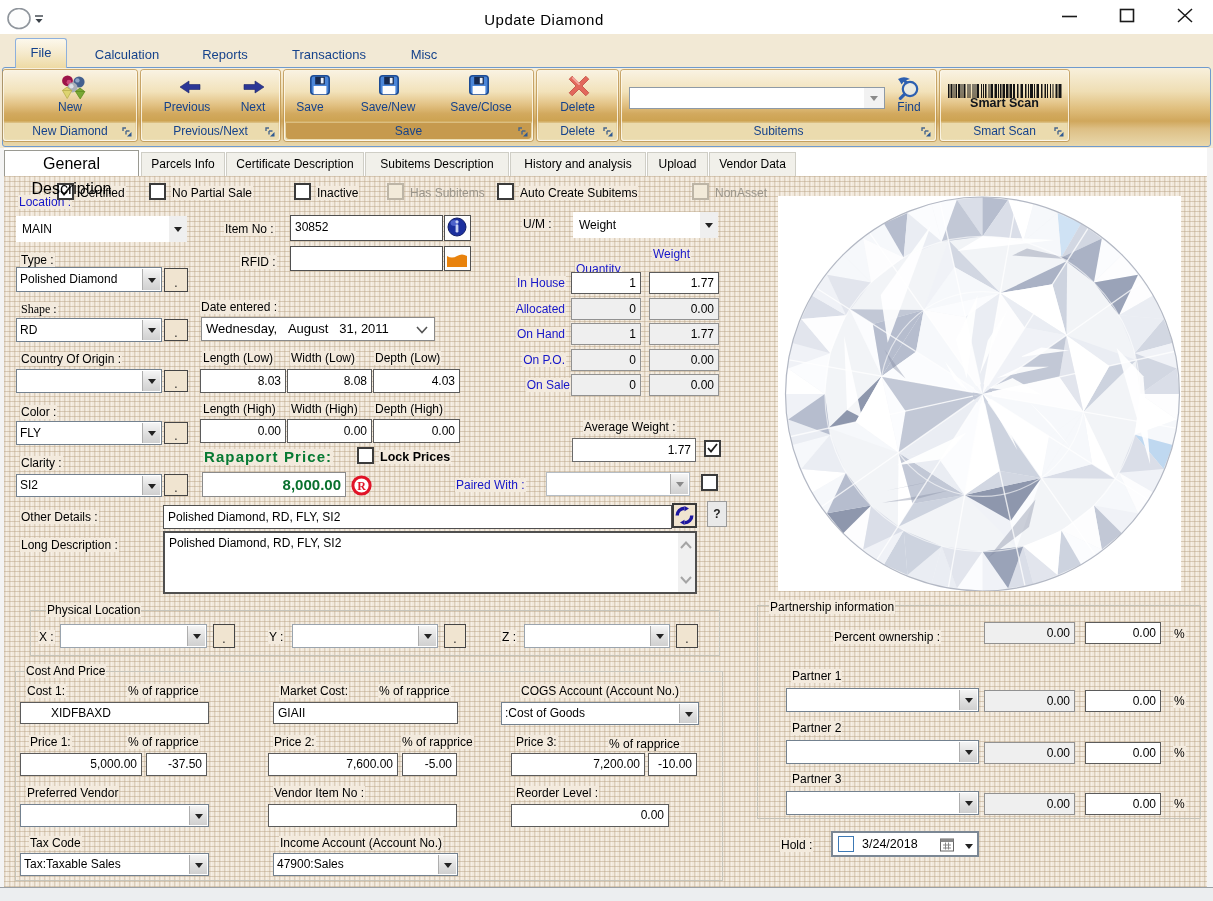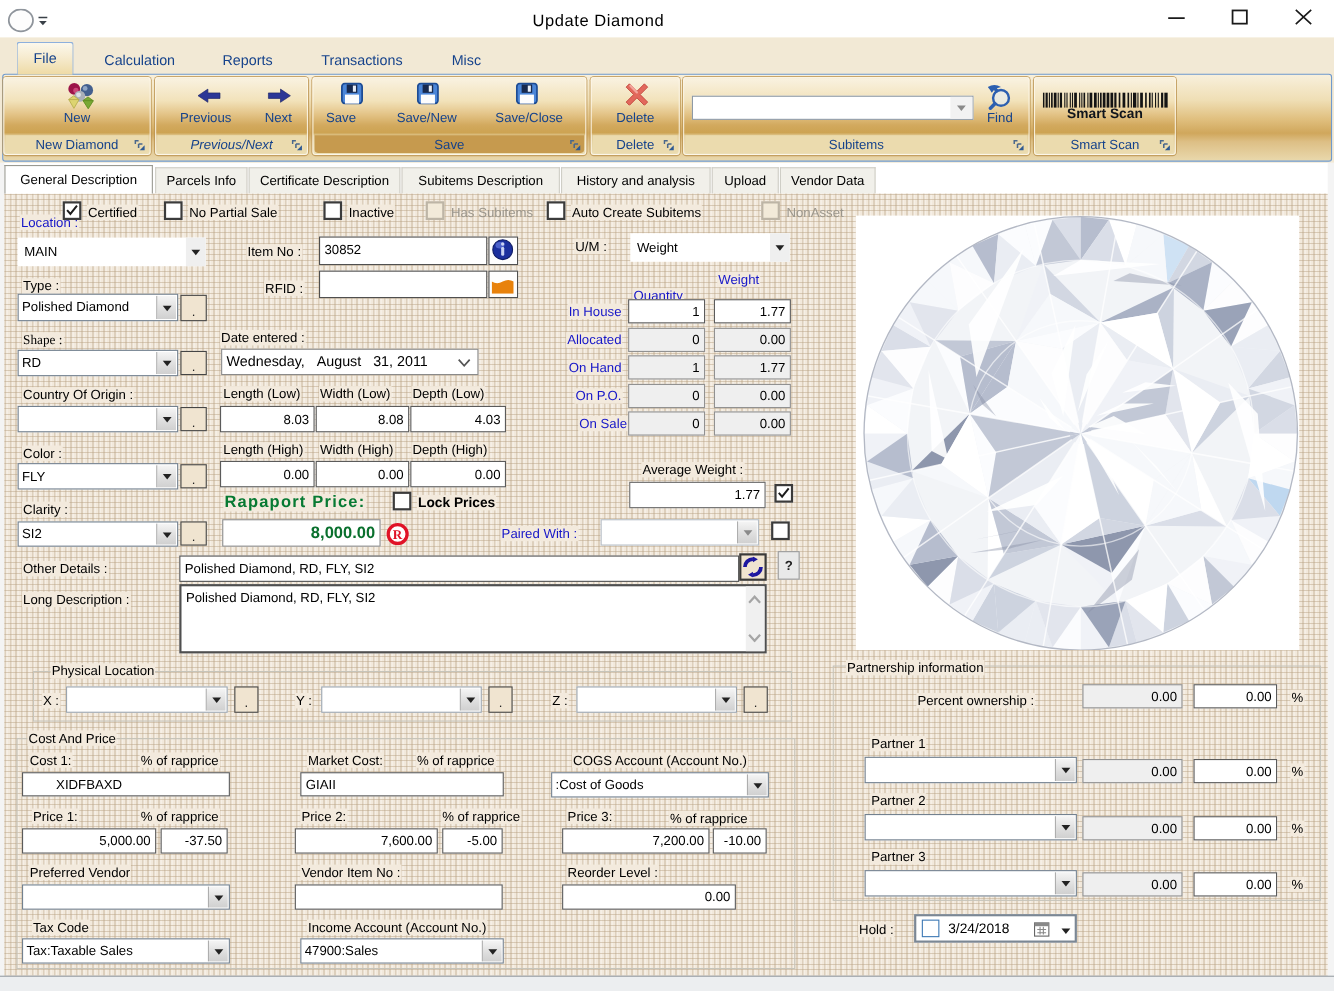--- a/index.html
+++ b/index.html
@@ -11,21 +11,21 @@
 .rtab{position:absolute;top:9px;height:24px;color:#15428b;font-size:13px;text-align:center;line-height:24px;}
 #filetab{position:absolute;left:15px;top:4px;width:52px;height:30px;border:1px solid #8db0dd;border-bottom:none;border-radius:3px 3px 0 0;
  background:linear-gradient(180deg,#fcf8ec 0%,#f6ebcf 45%,#eedaa4 100%);color:#15428b;font-size:13px;text-align:center;line-height:28px;z-index:2;}
 .rgroup{position:absolute;top:36px;height:71px;border-radius:3px;border:1px solid rgba(253,248,235,.85);
  background:linear-gradient(180deg,#f9f2e1 0%,#f2e2ba 30%,#e3c386 48%,#d2a95e 62%,#cda352 72%,#e2cc98 76%,#ecdfb6 100%);
  box-shadow:0 0 0 1px rgba(187,148,80,.8);}
 .rcap{position:absolute;left:1px;right:1px;bottom:1px;height:16px;color:#15428b;font-size:12px;text-align:center;line-height:16px;border-radius:0 0 3px 3px;}
 .rbtnlbl{position:absolute;color:#15428b;font-size:12px;text-align:center;line-height:14px;white-space:nowrap;}
 #tabstrip{position:absolute;left:0;top:149px;width:1213px;height:27px;background:#ffffff;}
 .ptab{position:absolute;top:3px;height:24px;background:#f1f0ea;border:1px solid #cfcec6;border-bottom:none;font-size:12px;text-align:center;color:#000;line-height:23px;}
-#ptabsel{position:absolute;left:4px;top:1px;height:26px;width:135px;background:#ffffff;border:1px solid #9a9a92;border-bottom:none;font-size:12px;text-align:center;line-height:25px;z-index:3;}
+#ptabsel{position:absolute;left:4px;top:1px;height:26px;width:135px;background:#ffffff;border:1px solid #9a9a92;border-bottom:none;font-size:16px;text-align:center;line-height:25px;z-index:3;}
 #form{position:absolute;left:4px;top:176px;width:1203px;height:711px;
  background-color:#f2e9dc;
  background-image:
    repeating-linear-gradient(0deg, rgba(184,162,132,.48) 0 1px, rgba(0,0,0,0) 1px 5px),
    repeating-linear-gradient(90deg, rgba(184,162,132,.36) 0 1px, rgba(255,255,255,.28) 2px 3px, rgba(0,0,0,0) 3px 5px);}
 #lborder{position:absolute;left:0;top:148px;width:4px;height:753px;background:#f4f4f4;}
 #rborder{position:absolute;left:1207px;top:148px;width:6px;height:753px;background:#f4f4f4;}
 #bborder{position:absolute;left:0;top:887px;width:1213px;height:14px;background:#eceef0;border-top:1px solid #9aa0a6;}
 .lbl{position:absolute;font-size:12px;background:#f3eadd;padding:0 1px;white-space:nowrap;line-height:14px;}
 .blu{color:#1616c8;}
@@ -78,21 +78,21 @@
         <circle cx="20" cy="7" r="5.6" fill="#44608e"></circle>
         <circle cx="18.4" cy="5.4" r="2.2" fill="#8fa6c6"></circle>
         <circle cx="13.5" cy="12.5" r="5" fill="#a9afb8"></circle>
         <circle cx="12.4" cy="11.2" r="2.2" fill="#dde1e6"></circle>
         <path d="M3.5 15.5 h9.4 l-4.7 8 z M3.3 15.5 l4.7-3.4 4.7 3.4" fill="#ddd470" stroke="#b7ae4d" stroke-width=".8"></path>
         <path d="M16.5 16.5 h9.4 l-4.7 7.4 z M16.3 16.5 l4.7-3.4 4.7 3.4" fill="#79a834" stroke="#5e8c21" stroke-width=".8"></path>
       </svg>
       <div class="rbtnlbl" style="left:0;right:0;top:29px;">New</div>
     </div>
     <div class="rgroup" style="left:141px;width:139px;">
-      <div class="rcap" style="background:#ebdbae;font-style:italic;">Previous/Next</div>
+      <div class="rcap" style="background:#ebdbae;">Previous/Next</div>
       <svg class="abs" width="11" height="11" viewBox="0 0 11 11" style="right:3px;bottom:2px;">
         <path d="M1 4 V1 H4" fill="none" stroke="#49678c" stroke-width="1.4"></path>
         <path d="M4 4 h3.5 M4 4 v3.5" stroke="#49678c" stroke-width="1.4"></path>
         <path d="M9.5 9.5 L5 9.5 L9.5 5 Z" fill="#2f5a93"></path>
       </svg>
       <svg class="abs" style="left:37px;top:9px" width="22" height="14" viewBox="0 0 22 14">
         <path d="M21 4.5 H10 V1 L1 7 l9 6 V9.5 h11 z" fill="#2c3796" stroke="#1d2566" stroke-width=".6"></path>
       </svg>
       <svg class="abs" style="left:101px;top:9px" width="22" height="14" viewBox="0 0 22 14">
         <path d="M1 4.5 H12 V1 l9 6 -9 6 V9.5 H1 z" fill="#2c3796" stroke="#1d2566" stroke-width=".6"></path>

